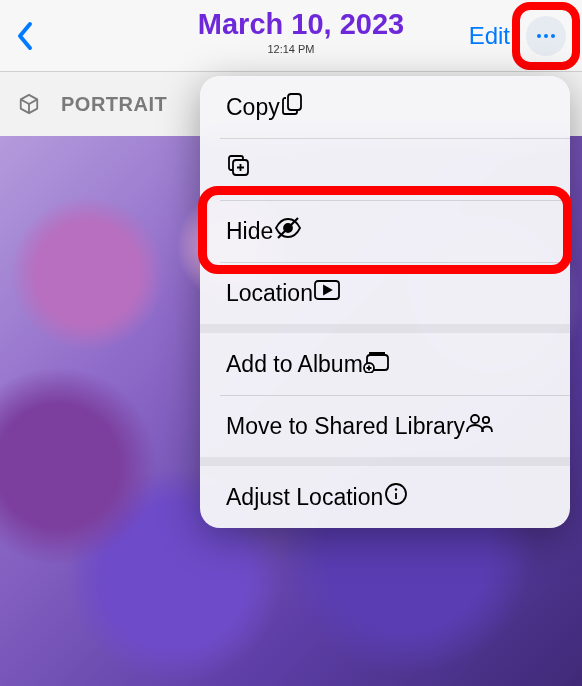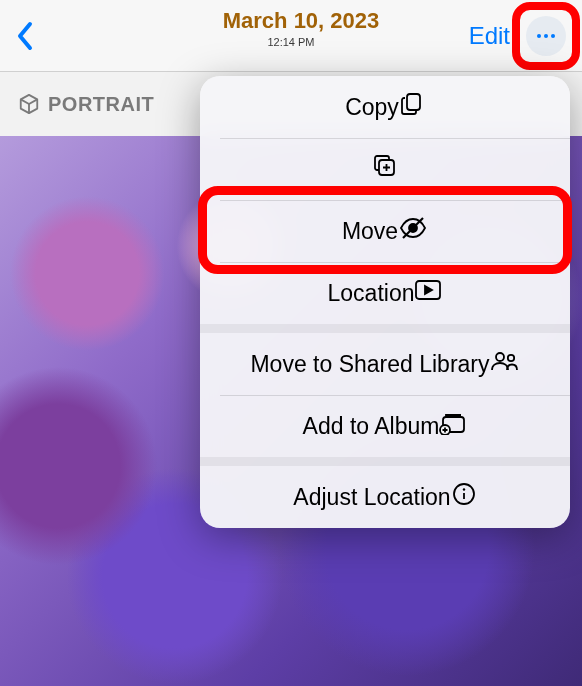--- a/index.html
+++ b/index.html
@@ -17,21 +17,21 @@
   }
   .back-btn {
     width: 50px; height: 100%;
     display: flex; align-items: center; justify-content: center;
     color: #007aff;
   }
   .title-wrap {
     position: absolute; left: 0; right: 0; top: 8px;
     text-align: center; pointer-events: none;
   }
-  .title-date { font-size: 22px; font-weight: 600; color: #a16207; margin-left: 20px; }
+  .title-date { font-size: 29px; font-weight: 600; color: #6d28d9; margin-left: 20px; }
   .title-time { font-size: 11px; color: #3a3a3a; margin-top: 2px; }
   .header-right {
     position: absolute; right: 6px; top: 0; bottom: 0;
     display: flex; align-items: center; gap: 8px;
   }
   .edit-btn { color: #007aff; font-size: 24px; font-weight: 400; padding: 4px 8px; }
   .more-btn {
     width: 40px; height: 40px; border-radius: 20px;
     background: #e6ebf1; display: flex; align-items: center; justify-content: center;
     color: #007aff; margin-right: 10px;
@@ -45,21 +45,21 @@
   
   .subheader {
     position: relative;
     height: 64px;
     background: #f2f2f2;
     display: flex; align-items: center;
     padding-left: 18px;
     z-index: 1;
   }
   .portrait-badge {
-    display: flex; gap: 8px;
+    display: flex; gap: 21px;
     color: #7a7a7a; font-size: 20px; font-weight: 600; letter-spacing: 0.5px;
   }
   
   .photo {
     position: absolute; left: 0; right: 0; top: 136px; bottom: 0;
     background:
       radial-gradient(circle at 15% 25%, #b86fbf 0 8%, transparent 12%),
       radial-gradient(circle at 40% 20%, #d6a3e0 0 6%, transparent 10%),
       radial-gradient(circle at 10% 60%, #7c3f9e 0 10%, transparent 16%),
       radial-gradient(circle at 30% 80%, #6e4bc9 0 12%, transparent 18%),
@@ -75,21 +75,21 @@
     right: 12px;
     width: 370px;
     background: rgba(245,245,248,0.96);
     backdrop-filter: blur(10px);
     border-radius: 20px;
     box-shadow: 0 10px 40px rgba(0,0,0,0.35);
     overflow: hidden;
     z-index: 3;
   }
   .menu-item {
-    display: flex; align-items: center; justify-content: center;
+    display: flex; align-items: center; justify-content: flex-start;
     padding: 0 26px;
     height: 62px;
     font-size: 23px;
     color: #000;
     position: relative;
   }
   .menu-item + .menu-item::before {
     content: "";
     position: absolute; top: 0; left: 20px; right: 0;
     height: 1px; background: rgba(0,0,0,0.12);
@@ -168,67 +168,67 @@
         <svg width="26" height="26" viewBox="0 0 26 26" fill="none" stroke="currentColor" stroke-width="1.8">
             <rect x="7" y="7" width="15" height="15" rx="3"></rect>
             <path d="M7 17 H5 a2 2 0 0 1 -2 -2 V5 a2 2 0 0 1 2 -2 h10 a2 2 0 0 1 2 2 v2"></path>
             <line x1="14.5" y1="11" x2="14.5" y2="18"></line>
             <line x1="11" y1="14.5" x2="18" y2="14.5"></line>
           </svg>
       </span>
     </div>
 
     <div class="menu-item">
-      <span>Move</span>
+      <span>Hide</span>
       <span class="icon">
         <svg width="30" height="26" viewBox="0 0 30 26" fill="none" stroke="currentColor" stroke-width="1.8">
             <path d="M3 13 C6 7 10 4 15 4 C20 4 24 7 27 13 C24 19 20 22 15 22 C10 22 6 19 3 13 Z"></path>
             <circle cx="15" cy="13" r="4" fill="currentColor"></circle>
             <line x1="5" y1="23" x2="25" y2="3" stroke-width="2.2"></line>
           </svg>
       </span>
     </div>
 
     <div class="menu-item">
       <span>Location</span>
       <span class="icon">
         <svg width="28" height="22" viewBox="0 0 28 22" fill="none" stroke="currentColor" stroke-width="1.8">
             <rect x="2" y="2" width="24" height="18" rx="3"></rect>
             <polygon points="11,7 11,15 18,11" fill="currentColor"></polygon>
           </svg>
       </span>
     </div>
 
     <div class="menu-sep"></div>
-
-    <div class="menu-item">
-      <span>Move to Shared Library</span>
-      <span class="icon">
-        <svg width="30" height="22" viewBox="0 0 30 22" fill="none" stroke="currentColor" stroke-width="1.8">
-            <circle cx="10" cy="7" r="4"></circle>
-            <circle cx="21" cy="8" r="3.2"></circle>
-            <path d="M2 20 C2 15 6 13 10 13 C14 13 18 15 18 20"></path>
-            <path d="M17 20 C17 16 19.5 14.5 22 14.5 C24.5 14.5 27 16 27 20"></path>
-          </svg>
-      </span>
-    </div>
 
     <div class="menu-item">
       <span>Add to Album</span>
       <span class="icon">
         <svg width="28" height="24" viewBox="0 0 28 24" fill="none" stroke="currentColor" stroke-width="1.8">
             <rect x="4" y="6" width="21" height="15" rx="3"></rect>
             <path d="M7 6 V4 H22"></path>
             <circle cx="6" cy="19" r="5" fill="#f5f5f8" stroke="currentColor"></circle>
             <line x1="6" y1="16.5" x2="6" y2="21.5"></line>
             <line x1="3.5" y1="19" x2="8.5" y2="19"></line>
           </svg>
       </span>
     </div>
 
+    <div class="menu-item">
+      <span>Move to Shared Library</span>
+      <span class="icon">
+        <svg width="30" height="22" viewBox="0 0 30 22" fill="none" stroke="currentColor" stroke-width="1.8">
+            <circle cx="10" cy="7" r="4"></circle>
+            <circle cx="21" cy="8" r="3.2"></circle>
+            <path d="M2 20 C2 15 6 13 10 13 C14 13 18 15 18 20"></path>
+            <path d="M17 20 C17 16 19.5 14.5 22 14.5 C24.5 14.5 27 16 27 20"></path>
+          </svg>
+      </span>
+    </div>
+
     <div class="menu-sep"></div>
 
 
     <div class="menu-item">
       <span>Adjust Location</span>
       <span class="icon">
         <svg width="26" height="26" viewBox="0 0 26 26" fill="none" stroke="currentColor" stroke-width="1.8">
             <circle cx="13" cy="13" r="10"></circle>
             <circle cx="13" cy="8.5" r="1.2" fill="currentColor" stroke="none"></circle>
             <line x1="13" y1="12" x2="13" y2="18"></line>

